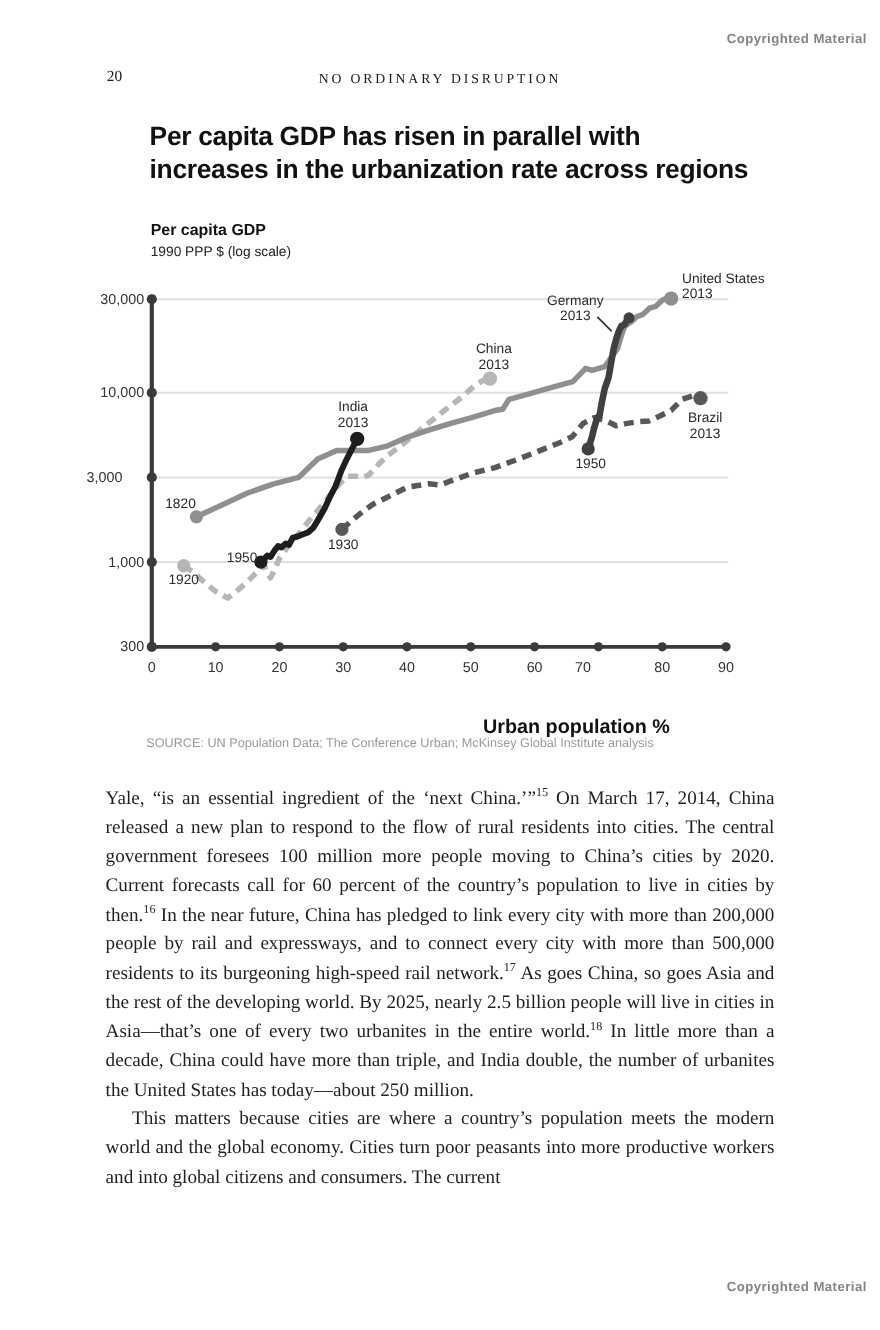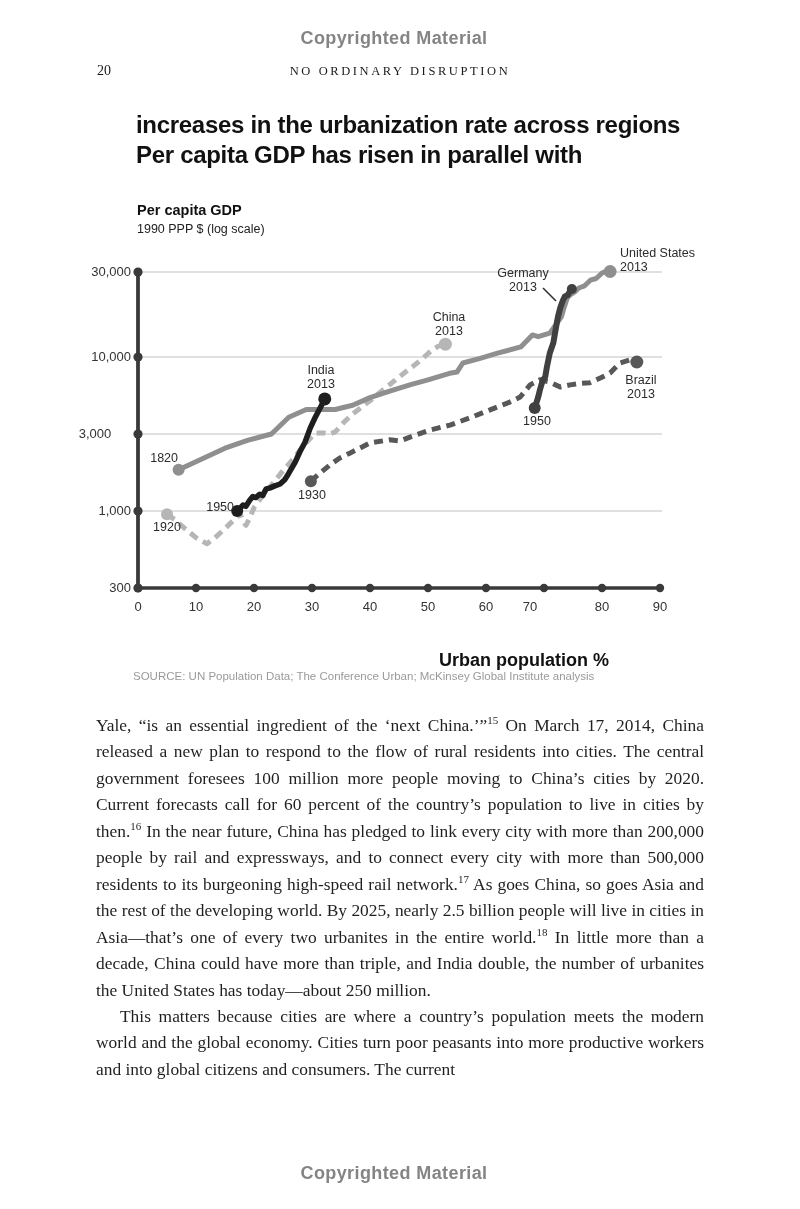--- a/index.html
+++ b/index.html
@@ -1,19 +1,19 @@
 <!DOCTYPE html>
 <html><head>
 <meta charset="utf-8">
 <style>
   html,body{margin:0;padding:0;background:#fff;}
   .page{position:relative;width:800px;height:1209px;background:#ffffff;overflow:hidden;
         font-family:"Liberation Sans",sans-serif;color:#1a1a1a;}
-  .copyright{position:absolute;left:0;width:788px;text-align:center;
-             font-size:18px;font-weight:bold;color:#848484;letter-spacing:.4px;}
+  .copyright{position:absolute;left:0;width:788px;text-align:right;
+             font-size:12px;font-weight:bold;color:#848484;letter-spacing:.4px;}
   .pagenum{position:absolute;left:97px;top:63px;font-family:"Liberation Serif",serif;
            font-size:14px;color:#1a1a1a;}
   .runhead{position:absolute;left:0;top:64px;width:800px;text-align:center;
            font-family:"Liberation Serif",serif;font-size:12.5px;letter-spacing:2.6px;color:#1a1a1a;}
   .fig-title{position:absolute;left:136px;top:110px;width:600px;font-size:24px;font-weight:bold;
              line-height:30px;letter-spacing:-0.3px;color:#111;}
   .y-title{position:absolute;left:137px;top:202px;font-size:14.5px;font-weight:bold;color:#111;}
   .y-sub{position:absolute;left:137px;top:222px;font-size:12.5px;color:#222;}
   .tick{position:absolute;font-size:13px;color:#333;}
   .ann{position:absolute;font-size:12.5px;line-height:14px;color:#2b2b2b;}
@@ -31,22 +31,22 @@
 <body>
 
 <div class="page">
 
   <div class="copyright" style="top:28px">Copyrighted Material</div>
 
   <div class="pagenum">20</div>
   <div class="runhead">NO ORDINARY DISRUPTION</div>
 
   <div class="fig-title">
+    <div>Per capita GDP has risen in parallel with</div>
     <div>increases in the urbanization rate across regions</div>
-    <div>Per capita GDP has risen in parallel with</div>
   </div>
 
   <div class="y-title">Per capita GDP</div>
   <div class="y-sub">1990 PPP $ (log scale)</div>
 
   <svg id="chart-svg" width="800" height="440" style="position:absolute;left:0;top:230px">
       <line x1="138" x2="662" y1="281" y2="281" stroke="#e0e0e0" stroke-width="1.8"></line>
       <line x1="138" x2="662" y1="204" y2="204" stroke="#e0e0e0" stroke-width="1.8"></line>
       <line x1="138" x2="662" y1="127" y2="127" stroke="#e0e0e0" stroke-width="1.8"></line>
       <line x1="138" x2="662" y1="42" y2="42" stroke="#e0e0e0" stroke-width="1.8"></line>

